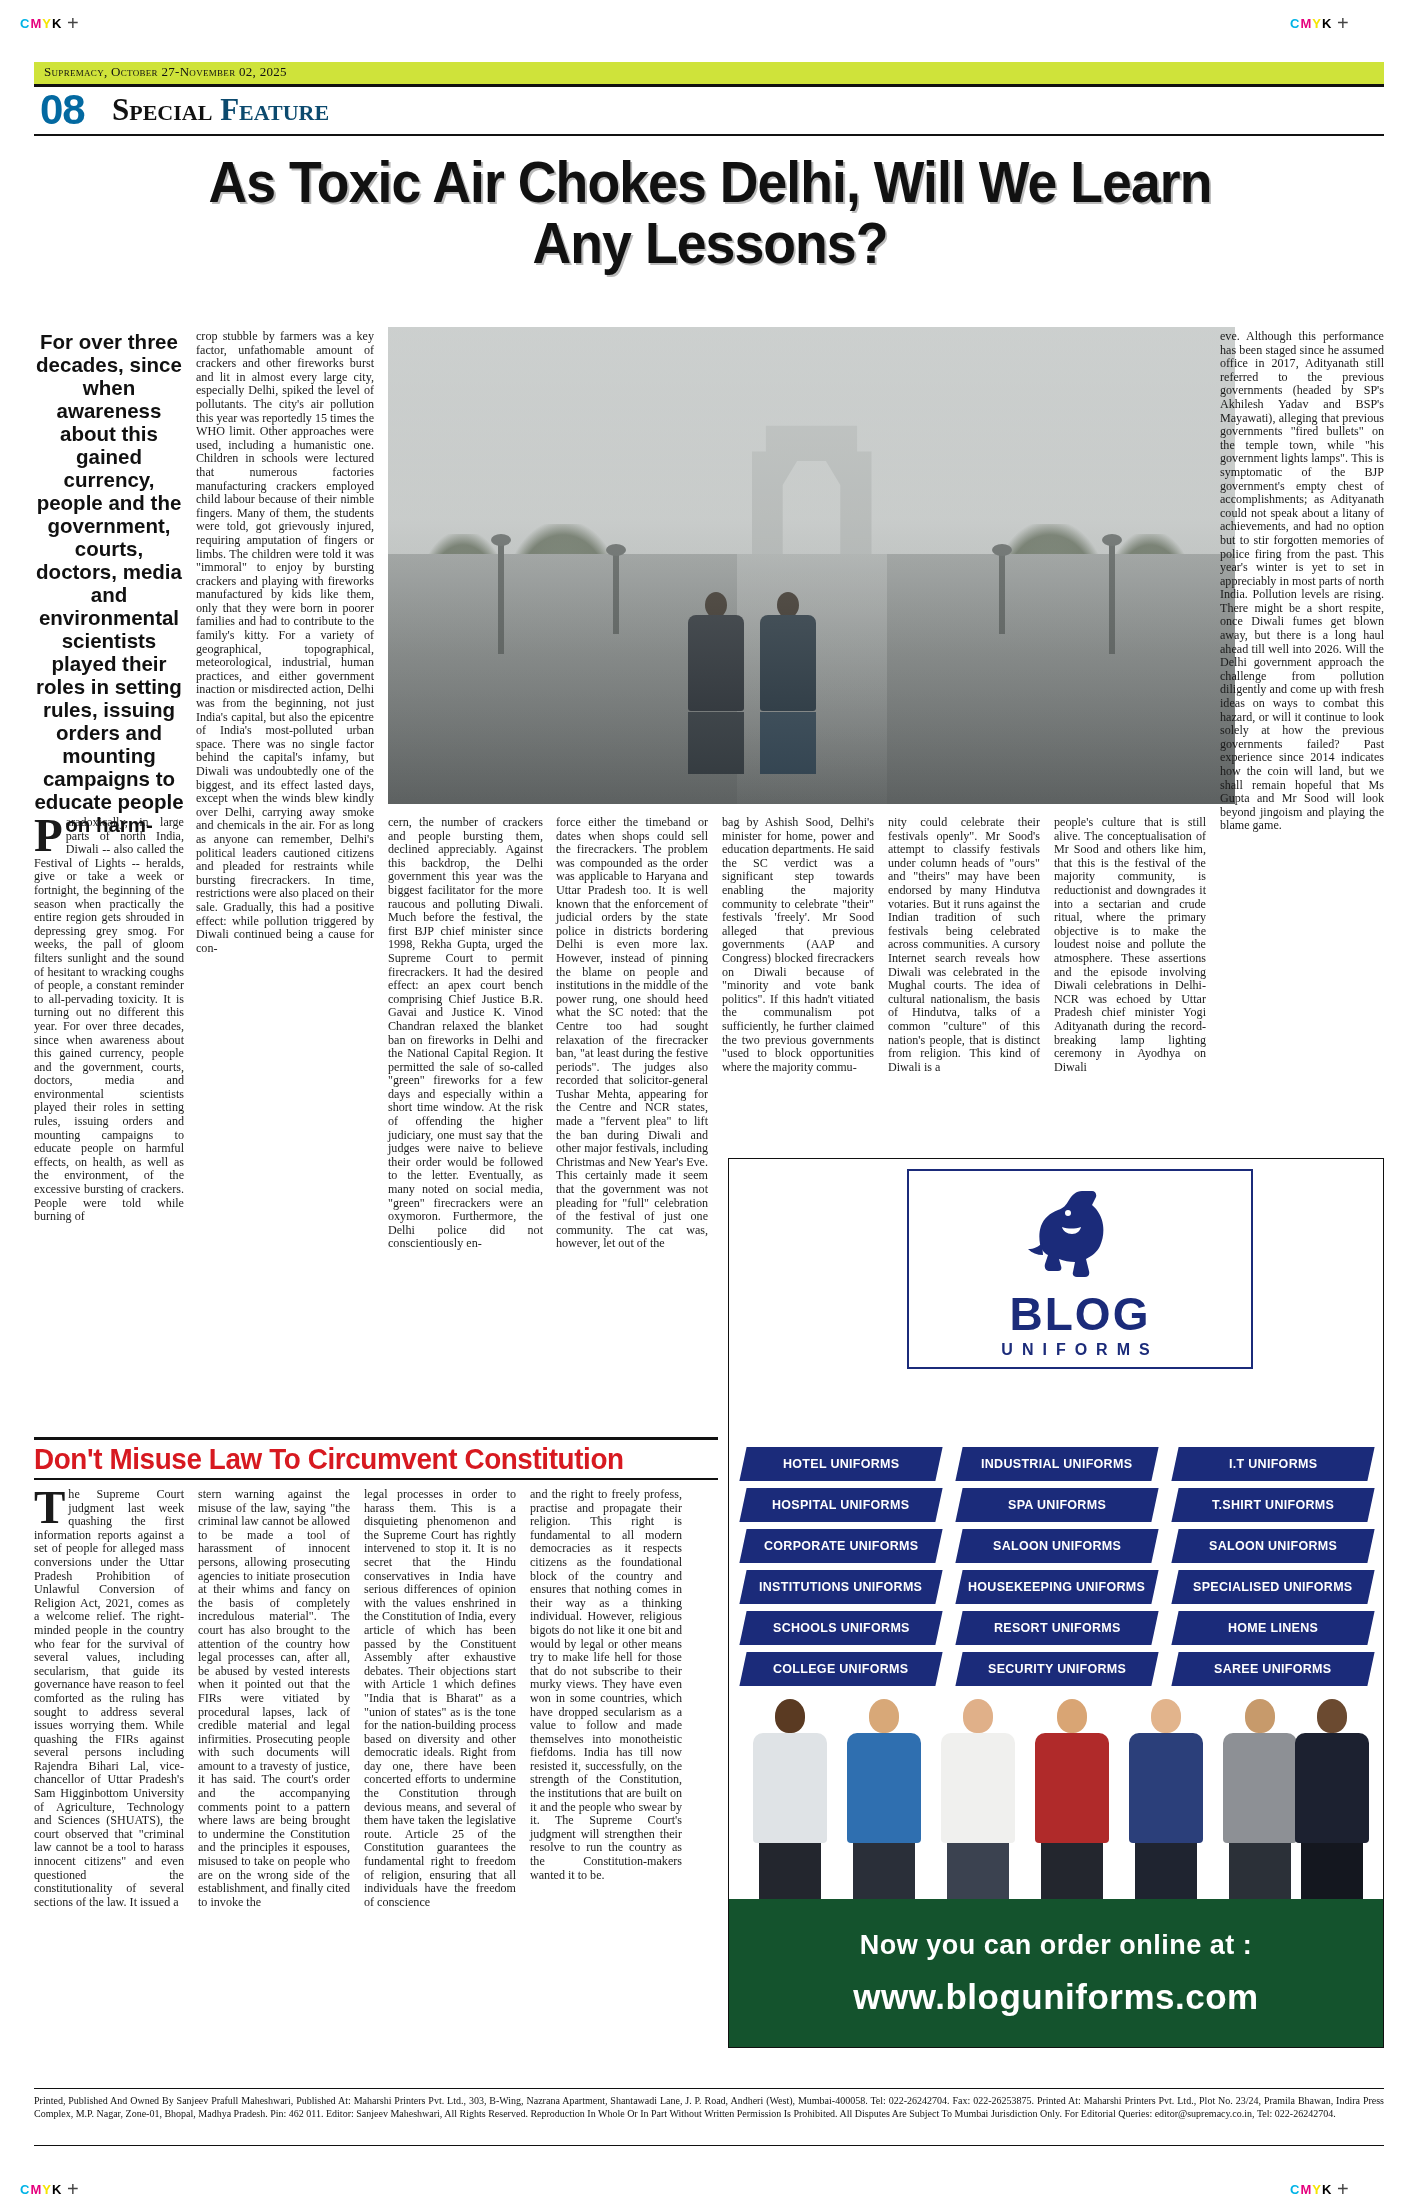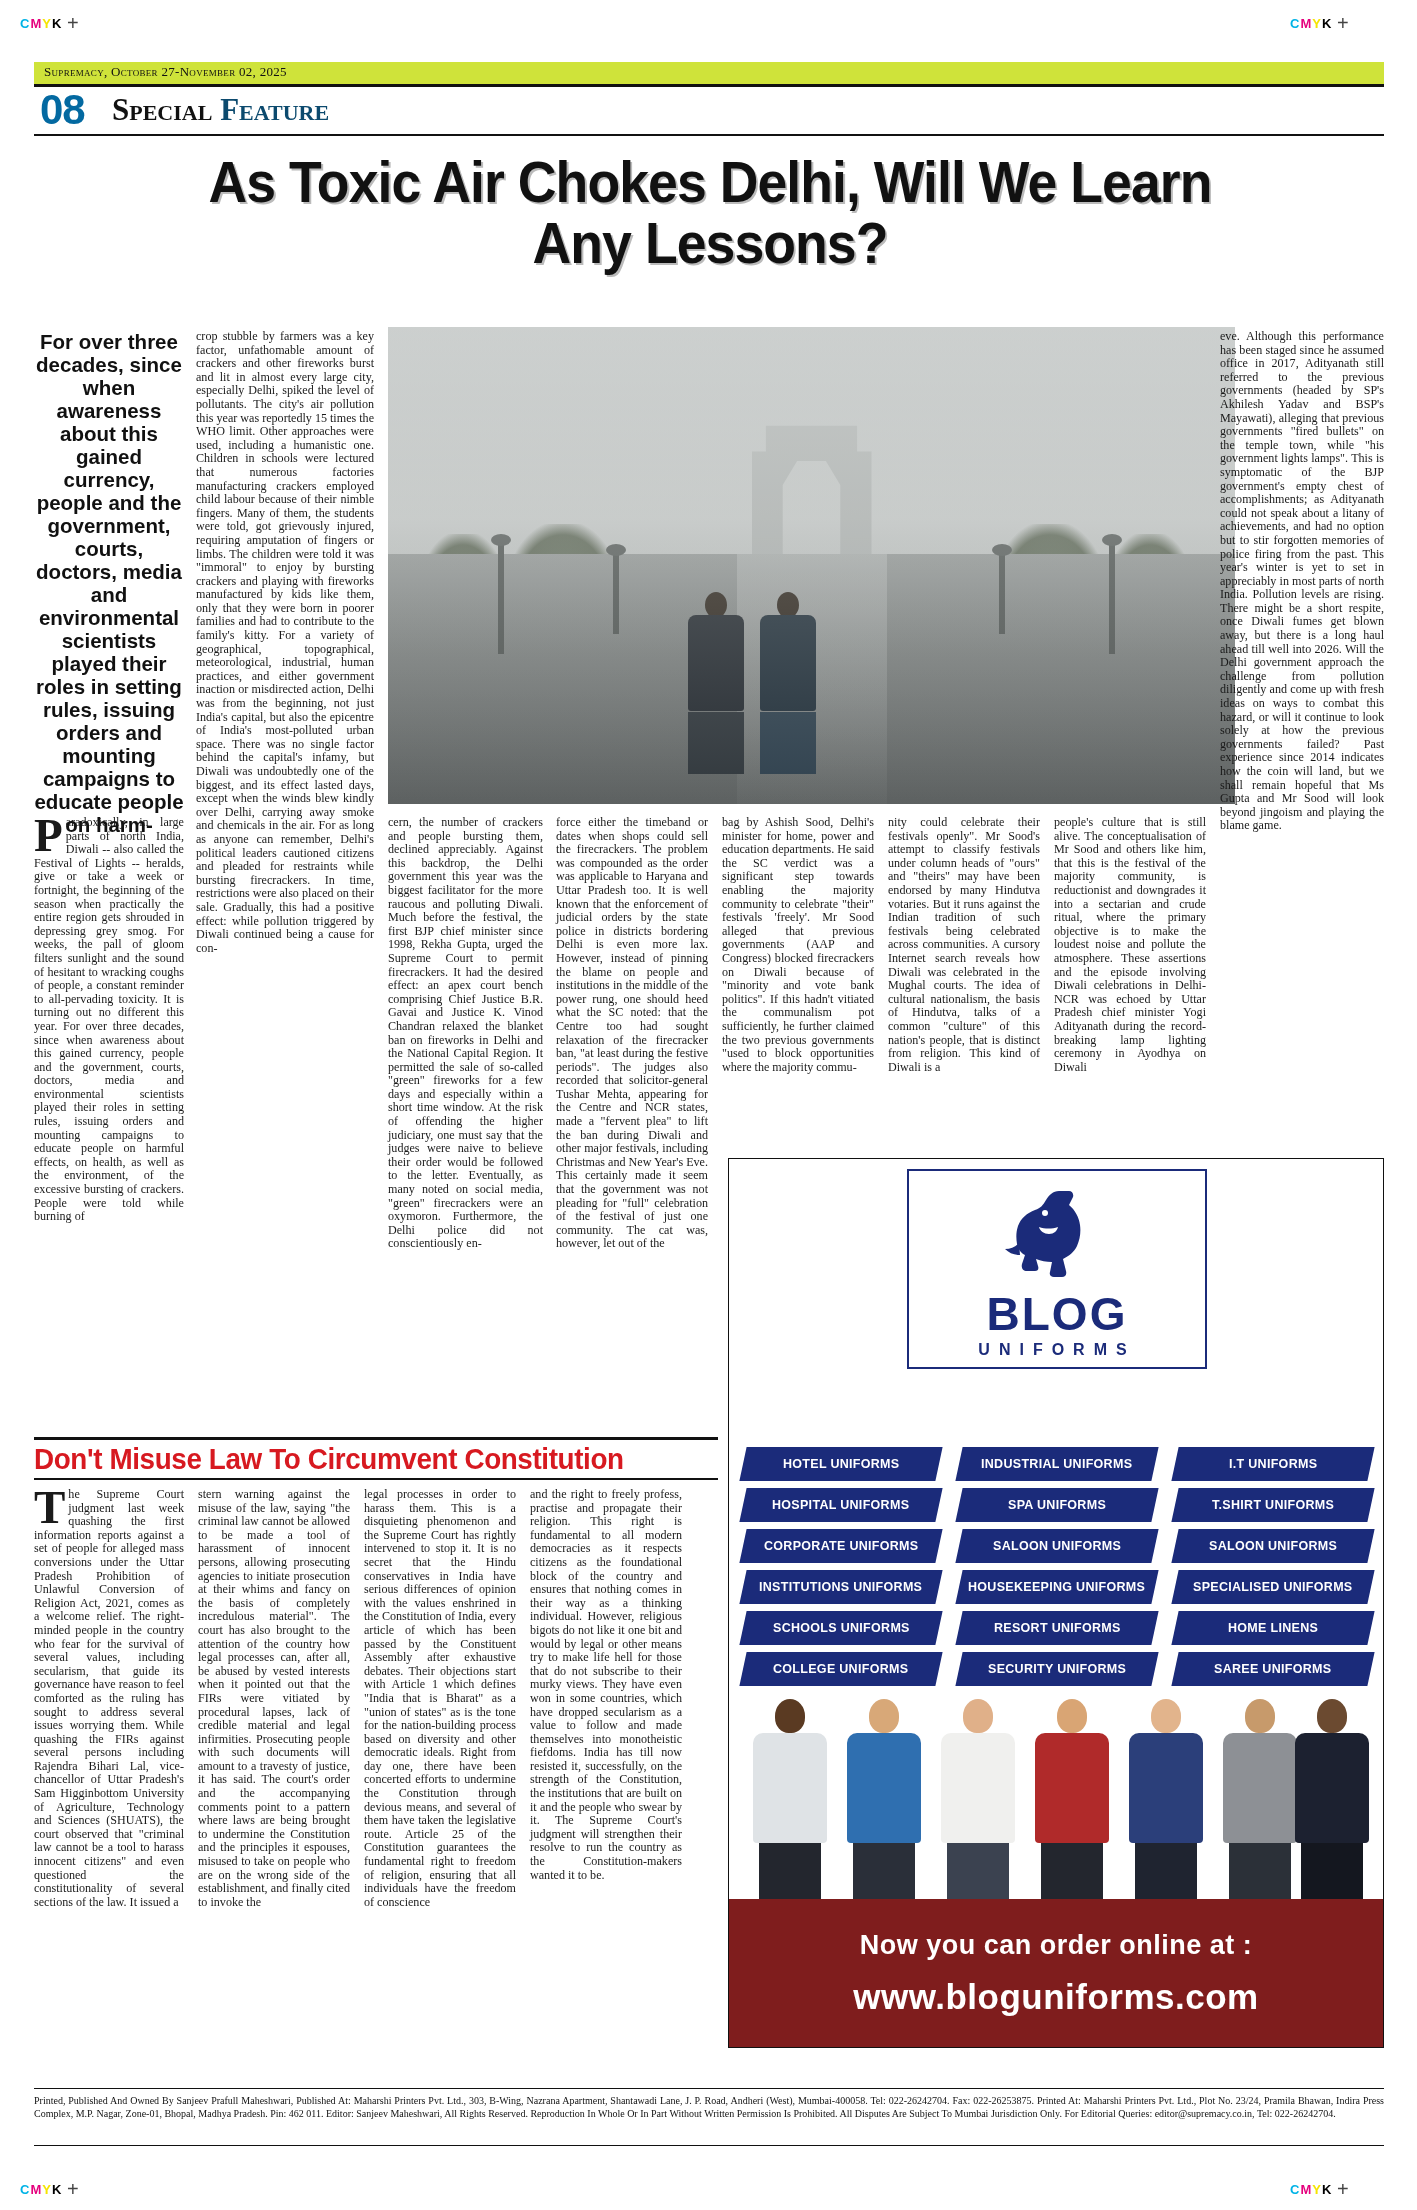--- a/index.html
+++ b/index.html
@@ -121,21 +121,21 @@
     transform:scaleX(.96); transform-origin:left center;
   }
   .sub-rule2 { position:absolute; left:34px; top:1478px; width:684px; height:2px; background:#111; }
 
   
   .ad {
     position:absolute; left:728px; top:1158px; width:656px; height:890px;
     background:#ffffff; border:1px solid #111;
   }
   .ad-logobox {
-    position:absolute; left:178px; top:10px; width:300px; height:200px;
+    position:absolute; left:178px; top:10px; width:346px; height:200px;
     border:2px solid #1b2b7a; background:#fff;
   }
   .ad-horse { position:absolute; left:50%; top:16px; transform:translateX(-50%); }
   .ad-blog {
     position:absolute; left:0; right:0; top:116px; text-align:center;
     font-family:"Liberation Sans", sans-serif; font-weight:bold;
     font-size:46px; color:#1b2b7a; letter-spacing:2px;
   }
   .ad-uniforms-word {
     position:absolute; left:0; right:0; top:170px; text-align:center;
@@ -157,21 +157,21 @@
     display:flex; align-items:center; justify-content:center;
     transform:skewX(-12deg);
   }
   .chip span { transform:skewX(12deg); display:block; text-align:center; }
   .ad-people { position:absolute; left:0; right:0; top:534px; height:210px; overflow:hidden; }
   .person-fig { position:absolute; bottom:0; width:86px; }
   .person-fig .h { width:30px; height:34px; border-radius:50% 50% 45% 45%; margin:0 auto; }
   .person-fig .t { width:74px; height:110px; margin:0 auto; border-radius:10px 10px 4px 4px; }
   .person-fig .l { width:62px; height:60px; margin:0 auto; background:#2b2f3a; }
   .ad-bottom {
-    position:absolute; left:0; right:0; bottom:0; height:148px; background:#7f1d1d;
+    position:absolute; left:0; right:0; bottom:0; height:148px; background:#14532d;
     color:#fff; display:flex; flex-direction:column; align-items:center; justify-content:center;
     font-family:"Liberation Sans", sans-serif; font-weight:bold;
   }
   .ad-bottom .l1 { font-size:27px; letter-spacing:.5px; }
   .ad-bottom .l2 { font-size:35px; letter-spacing:.5px; margin-top:16px; }
 
   
   .footer-rule { position:absolute; left:34px; top:2088px; width:1350px; height:1px; background:#111; }
   .footer {
     position:absolute; left:34px; top:2095px; width:1350px;

